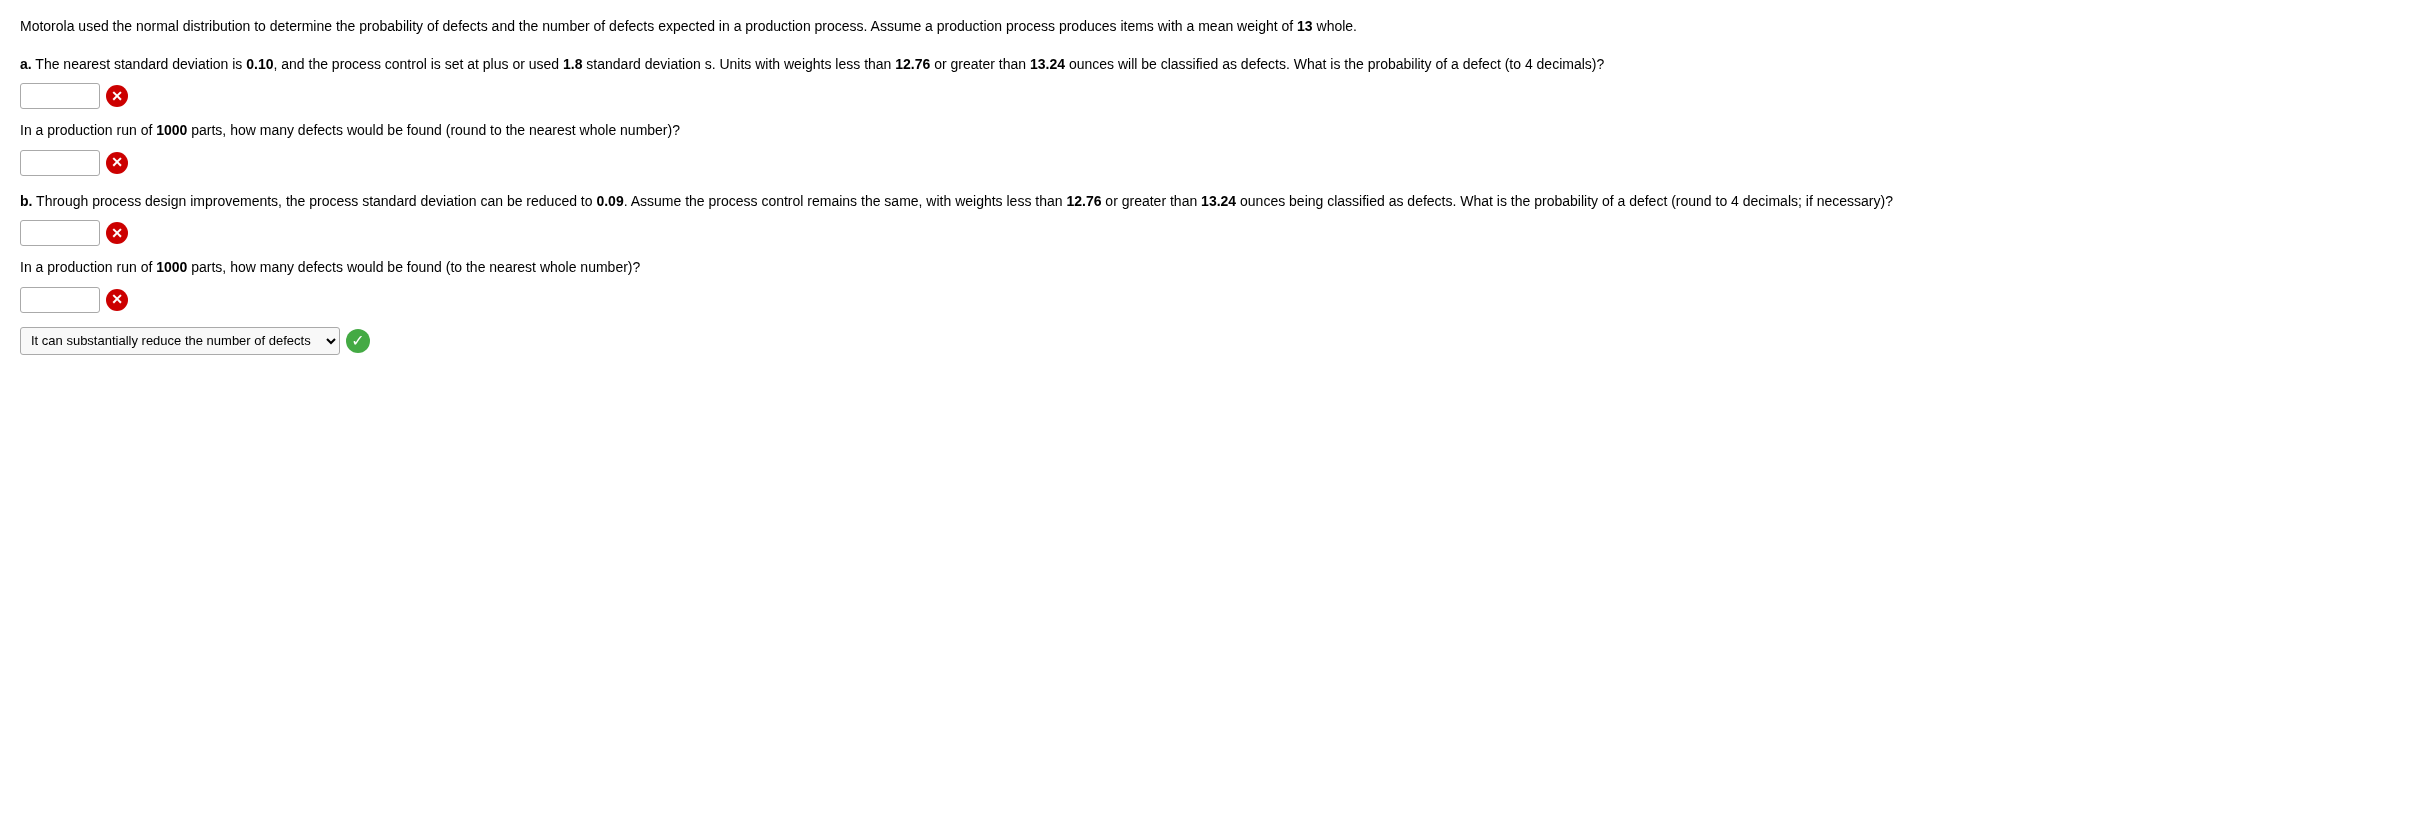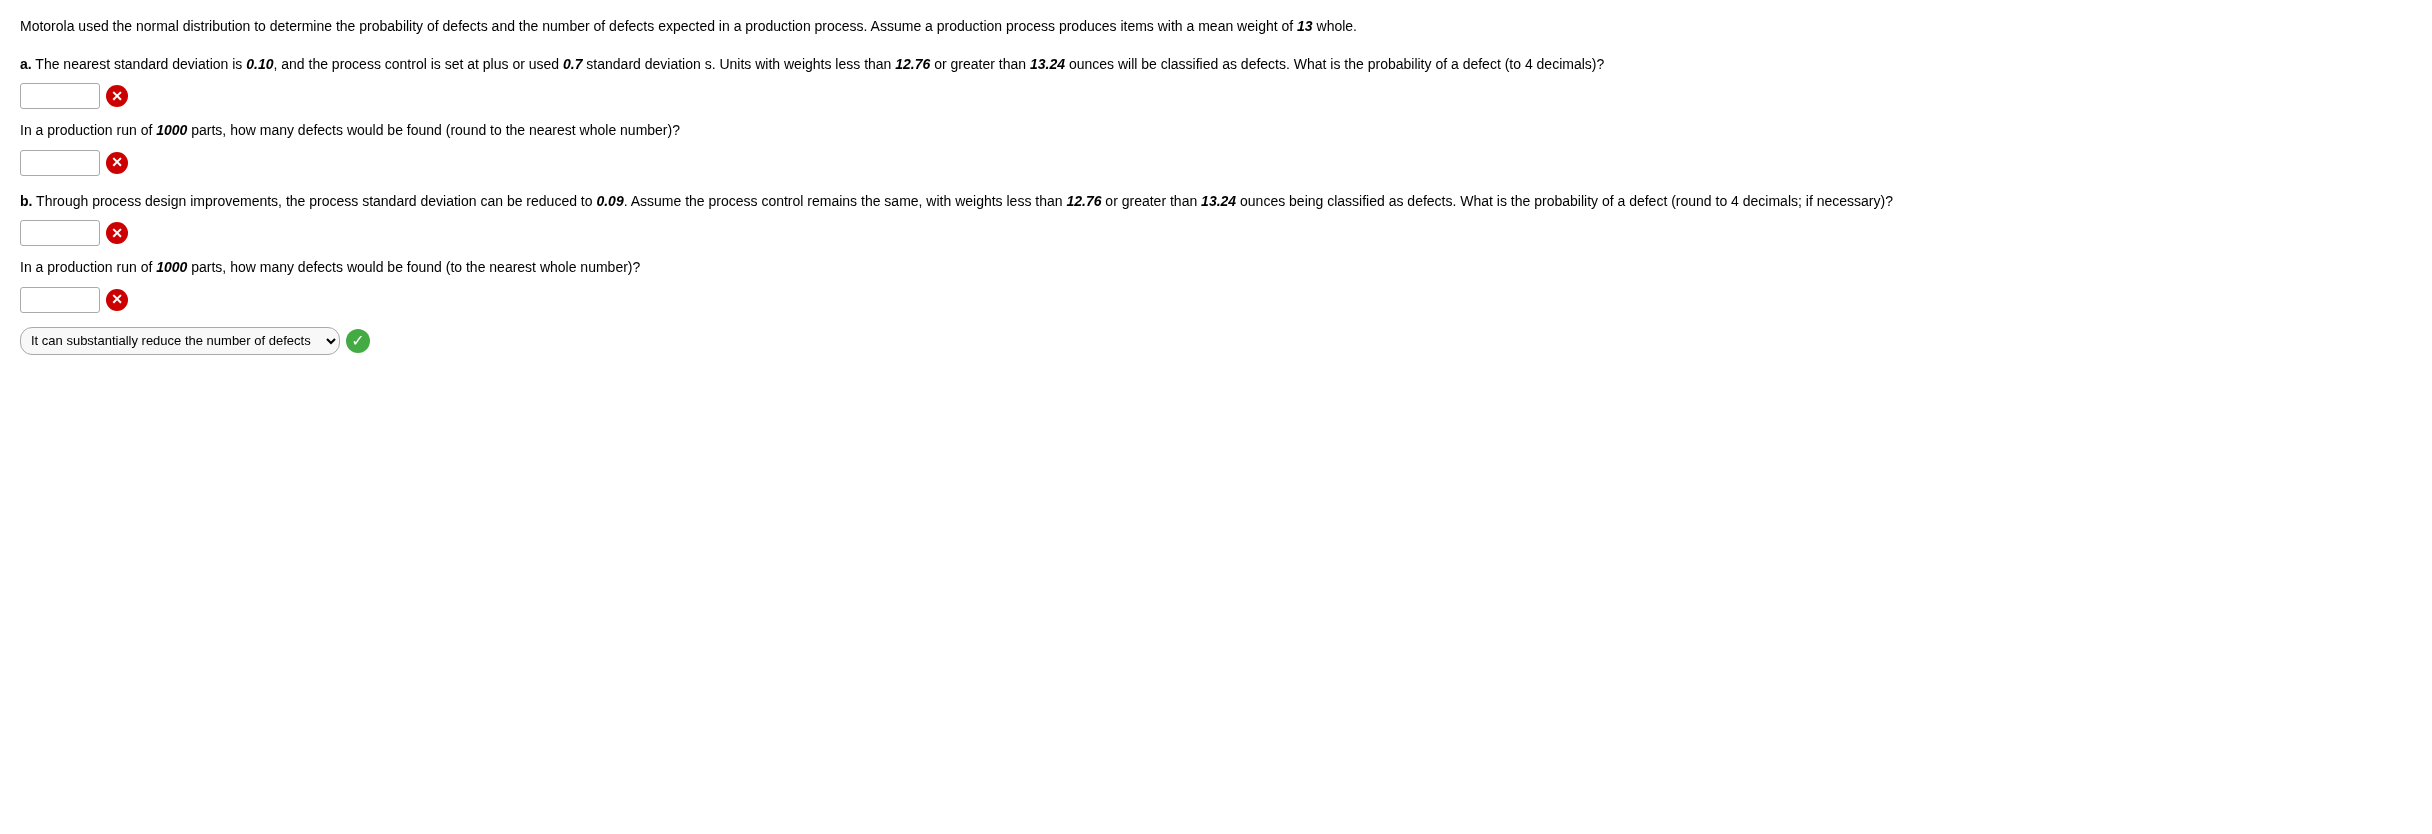--- a/index.html
+++ b/index.html
@@ -69,48 +69,47 @@
       background: #44aa44;
       border-radius: 50%;
       color: white;
       font-size: 16px;
       cursor: pointer;
     }
 
     .select-answer {
       height: 28px;
       border: 1px solid #aaaaaa;
-      border-radius: 12px;
+      border-radius: 3px;
       padding: 2px 6px;
       font-size: 13px;
       min-width: 320px;
       cursor: pointer;
       background: #f8f8f8;
     }
 
     .part-label {
       font-weight: bold;
     }
 
     strong {
       font-weight: bold;
-      font-style: italic;
     }
   </style>
 </head>
 <body>
 
 <div class="intro-text">
   <span>Motorola used the normal distribution to determine the probability of defects and the number of defects expected in a production process. Assume a production process produces items with a mean weight of </span><strong>13</strong><span> whole.</span>
 </div>
 
 <div class="question-block">
   <div class="question-text">
     <span class="part-label">a.</span>
-    <span>The nearest standard deviation is </span><strong>0.10</strong><span>, and the process control is set at plus or used </span><strong>0.7</strong><span> standard deviation s. Units with weights less than </span><strong>12.76</strong><span> or greater than </span><strong>13.24</strong><span> ounces will be classified as defects. What is the probability of a defect (to 4 decimals)?</span>
+    <span>The nearest standard deviation is </span><strong>0.10</strong><span>, and the process control is set at plus or used </span><strong>1.8</strong><span> standard deviation s. Units with weights less than </span><strong>12.76</strong><span> or greater than </span><strong>13.24</strong><span> ounces will be classified as defects. What is the probability of a defect (to 4 decimals)?</span>
   </div>
   <div class="answer-row">
     <input type="text" class="answer-input" style="">
     <span class="icon-x">✕</span>
   </div>
 
   <div class="question-text">
     <span>In a production run of </span><strong>1000</strong><span> parts, how many defects would be found (round to the nearest whole number)?</span>
   </div>
   <div class="answer-row">

